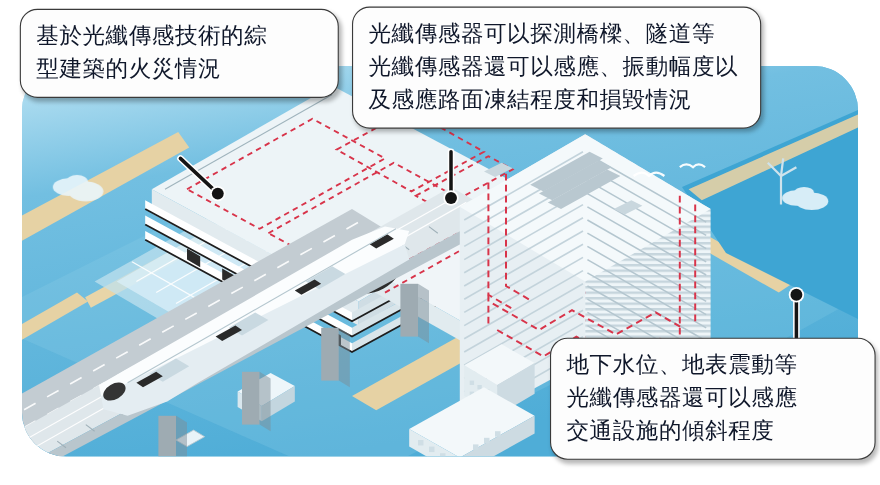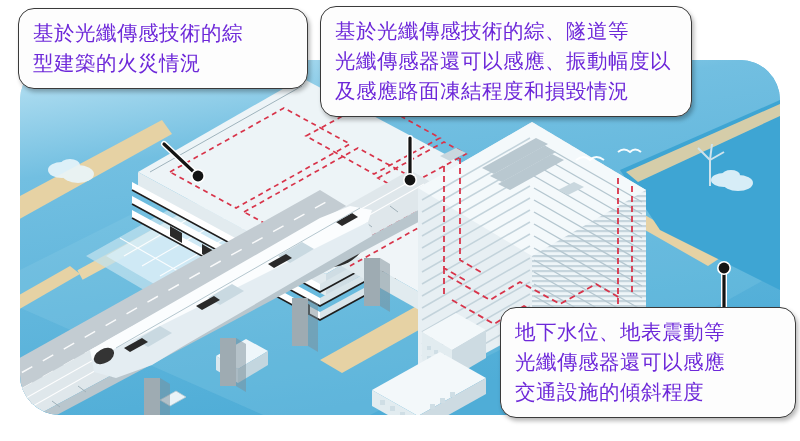--- a/index.html
+++ b/index.html
@@ -10,21 +10,21 @@
   
   #illus{position:absolute;left:20px;top:60px;width:760px;height:355px;
          border-radius:40px 40px 40px 40px;overflow:hidden;
          background:linear-gradient(160deg,#a9dcf0 0%,#66b9de 22%,#55b2da 55%,#51afd8 100%);}
   #illus svg{display:block;width:760px;height:355px;}
 
   
   .bubble{position:absolute;background:#fdfdfd;border:1.4px solid #3a3a3a;
           border-radius:16px;box-shadow:2px 3px 4px rgba(0,0,0,.28);
           padding:9px 14px 10px 14px;box-sizing:border-box;z-index:40;}
-  .bubble p{margin:0;color:#6d28d9;font-size:20.5px;line-height:30px;
+  .bubble p{margin:0;color:#0f172a;font-size:20.5px;line-height:30px;
             letter-spacing:.5px;white-space:nowrap;
             font-family:"Liberation Sans","DejaVu Sans",sans-serif;}
   #b1{left:18px;top:8px;width:290px;}
   #b2{left:320px;top:6px;width:372px;}
   #b3{left:500px;top:307px;width:296px;}
 
   
   .leader{position:absolute;z-index:35;}
   .leader svg{display:block;overflow:visible;}
 </style>
@@ -377,21 +377,21 @@
       <circle cx="12" cy="10" r="5.4" fill="#141414"></circle>
     </svg>
   </div>
 
   <div class="bubble" id="b1">
     <p>基於光纖傳感技術的綜</p>
     <p>型建築的火災情況</p>
   </div>
 
   <div class="bubble" id="b2">
-    <p>基於光纖傳感技術的綜、隧道等</p>
+    <p>光纖傳感器可以探測橋樑、隧道等</p>
     <p>光纖傳感器還可以感應、振動幅度以</p>
     <p>及感應路面凍結程度和損毀情況</p>
   </div>
 
   <div class="bubble" id="b3">
     <p>地下水位、地表震動等</p>
     <p>光纖傳感器還可以感應</p>
     <p>交通設施的傾斜程度</p>
   </div>
 

